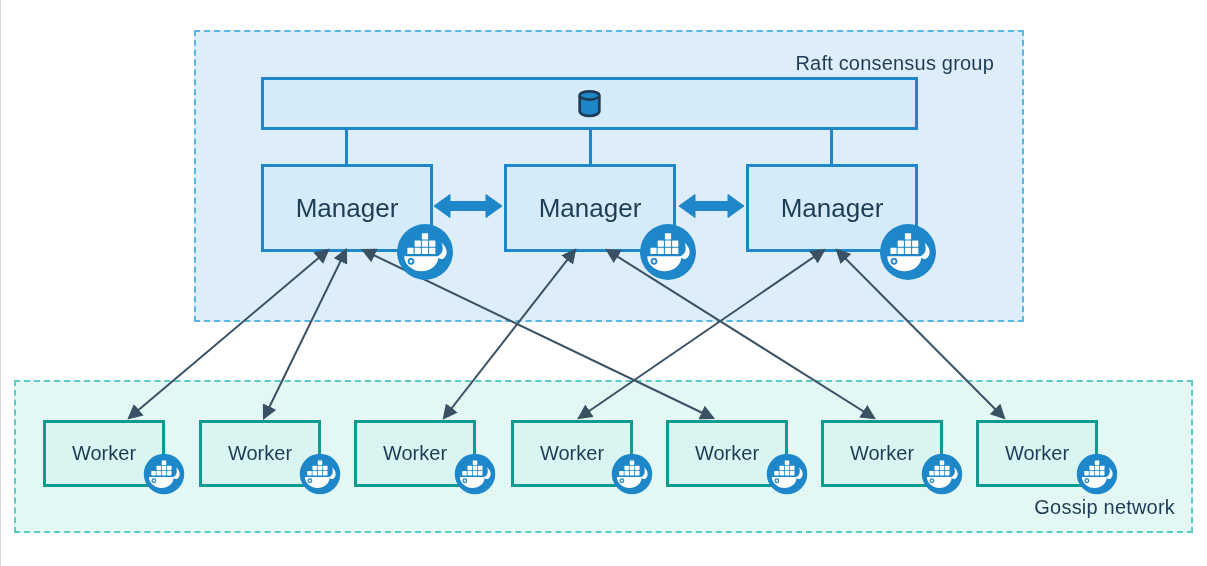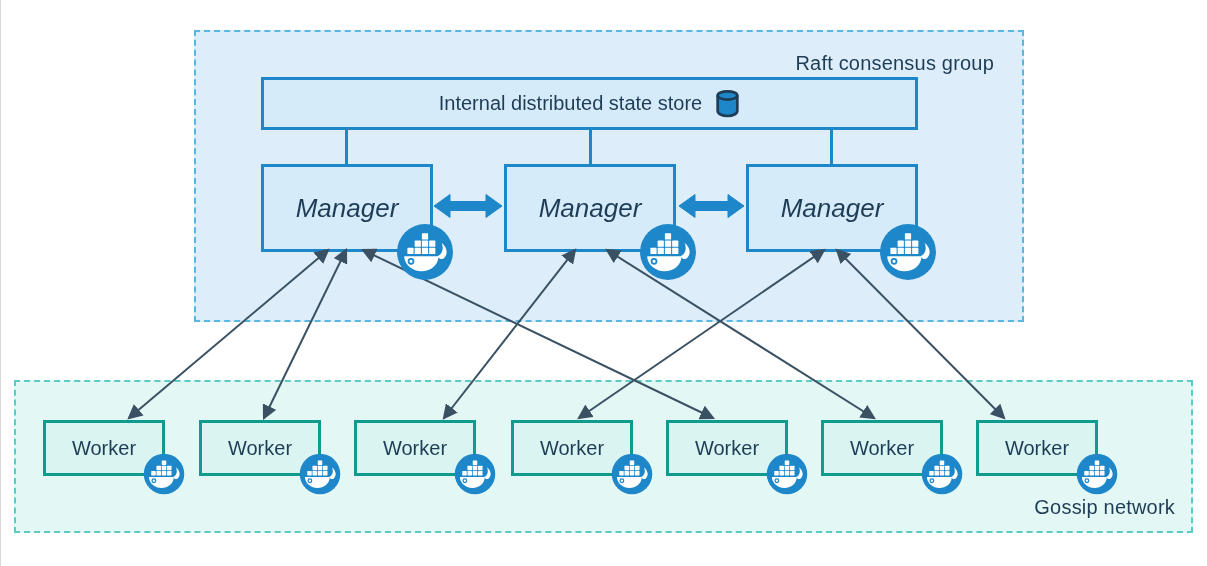--- a/index.html
+++ b/index.html
@@ -10,23 +10,23 @@
   }
   .group-box { position:absolute; box-sizing:border-box; }
   .raft   { left:193px; top:30px;  width:830px;  height:292px; background:#ddeefa; border:2px dashed #58b6e0; }
   .gossip { left:13px;  top:380px; width:1179px; height:153px; background:#e3f7f5; border:2px dashed #5ecac5; }
   .group-label { position:absolute; font-size:20px; letter-spacing:.2px;margin-top:8px; }
   .raft   .group-label { top:12px; right:28px; }
   .gossip .group-label { bottom:12px; right:16px; }
 
   .node { position:absolute; box-sizing:border-box; display:flex; align-items:center; justify-content:center; }
   .store   { left:260px; top:77px; width:657px; height:53px; background:#d6ebf9; border:3px solid #1d87c9; font-size:20px; gap:13px; }
-  .manager { top:164px; width:172px; height:88px; background:#d6ebf9; border:3px solid #1d87c9; font-size:26px;font-style:italic; }
+  .manager { top:164px; width:172px; height:88px; background:#d6ebf9; border:3px solid #1d87c9; font-size:26px; }
   #m1 { left:260px; } #m2 { left:503px; } #m3 { left:745px; }
-  .worker  { top:420px; width:122px; height:56px; background:#d9f4f1; border:3px solid #0f9b8e; font-size:20px; }
+  .worker  { top:420px; width:122px; height:67px; background:#d9f4f1; border:3px solid #0f9b8e; font-size:20px; }
   #w1{left:42px} #w2{left:198px} #w3{left:353px} #w4{left:510px} #w5{left:665px} #w6{left:820px} #w7{left:975px}
 
   .overlay { position:absolute; left:0; top:0; width:1207px; height:566px; pointer-events:none; }
   .mw-link { stroke:#3a5164; stroke-width:2; }
   .store-link { stroke:#1d87c9; stroke-width:3; }
   .peer { fill:#1d87c9; stroke:#1d87c9; }
 </style>
 </head>
 <body>
 
@@ -34,21 +34,20 @@
 
   <div class="group-box raft">
     <div class="group-label">Raft consensus group</div>
   </div>
 
   <div class="group-box gossip">
     <div class="group-label">Gossip network</div>
   </div>
 
   <div class="node store">
-    <span>Internal distributed state store</span>
     <svg width="25" height="29" viewBox="0 0 28 32" aria-hidden="true">
       <path d="M3,7 V24 C3,27.6 8,30 14,30 C20,30 25,27.6 25,24 V7" fill="#1d87c9" stroke="#1e3c55" stroke-width="3"></path>
       <ellipse cx="14" cy="7" rx="11" ry="4.6" fill="#1d87c9" stroke="#1e3c55" stroke-width="3"></ellipse>
     </svg>
   </div>
 
   <div class="node manager" id="m1">
     <span>Manager</span>
   </div>
   <div class="node manager" id="m2">

